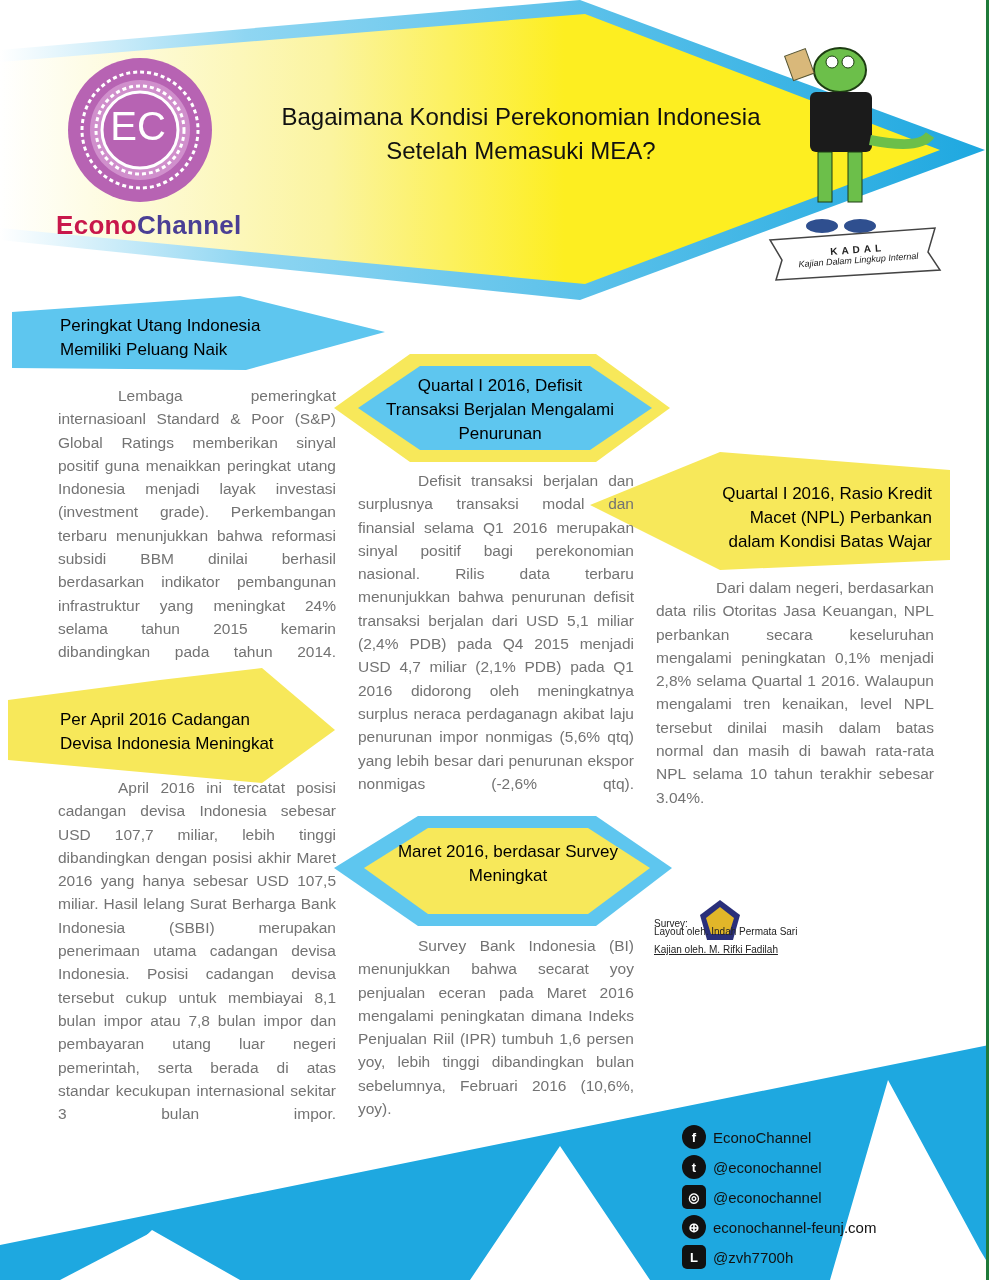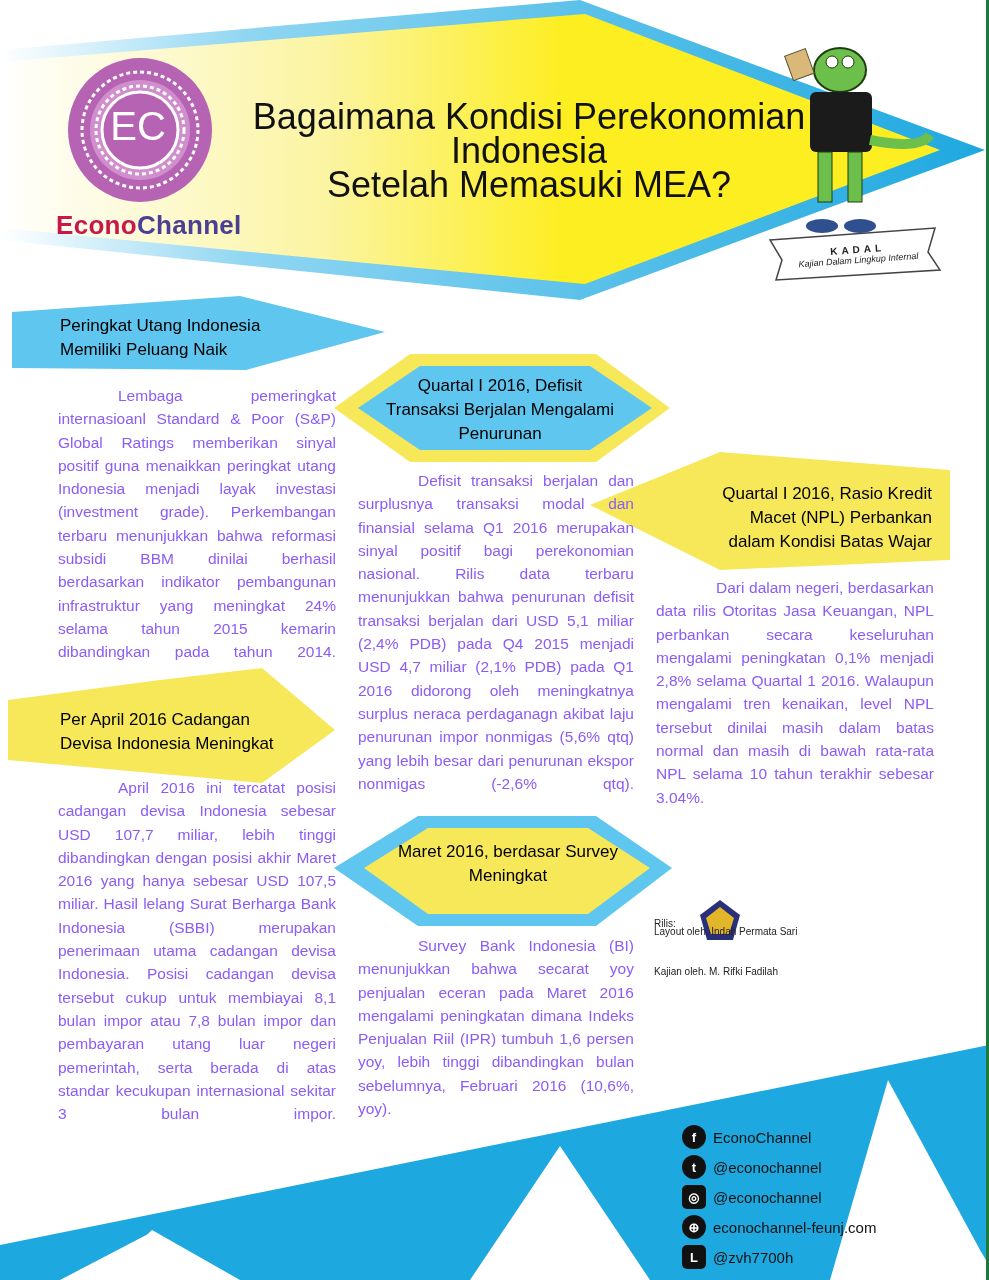--- a/index.html
+++ b/index.html
@@ -1,29 +1,29 @@
 <!DOCTYPE html>
 <html><head>
 <meta charset="utf-8">
 <style>
   html, body { margin:0; padding:0; }
   body { width:989px; height:1280px; position:relative; overflow:hidden; background:#ffffff;
          font-family:"Liberation Sans", sans-serif; color:#1a1a1a; }
   .frame-right { position:absolute; right:0; top:0; width:3px; height:1280px; background:#1f7a3a; }
   svg.bg { position:absolute; left:0; top:0; }
-  .title { position:absolute; left:244px; top:100px; width:570px; text-align:center;
-           font-size:36px; line-height:34px; color:#111; }
+  .title { position:absolute; left:236px; top:100px; width:570px; text-align:center;
+           font-size:24px; line-height:34px; color:#111; }
   .brand { position:absolute; left:56px; top:210px; font-size:26px; font-weight:bold; letter-spacing:0.3px; }
   .brand .a { color:#c8174b; } .brand .b { color:#4a3f95; }
   .ec-text { position:absolute; left:98px; top:104px; width:80px; text-align:center; font-size:40px; color:#fff; }
   .kadal-label { position:absolute; left:778px; top:244px; width:160px; text-align:center; font-size:9px; color:#222; transform:rotate(-4deg); }
   .kadal-label .k { letter-spacing:4px; font-weight:bold; font-size:10px; display:block; }
   .kadal-label .s { font-style:italic; }
   .hd { position:absolute; font-weight:normal; font-size:17px; line-height:24px; color:#000000; }
-  .body { position:absolute; font-size:15.5px; line-height:23.3px; text-align:justify; text-align-last:justify; color:#8b5cf6; }
+  .body { position:absolute; font-size:15.5px; line-height:23.3px; text-align:justify; text-align-last:justify; color:#737373; }
   .body .ind { display:inline-block; width:60px; }
   .credit { position:absolute; left:654px; font-size:10px; color:#222; }
   .social { position:absolute; left:682px; top:1122px; }
   .social .row { height:30px; display:flex; align-items:center; }
   .social .ic { width:24px; height:24px; border-radius:50%; background:#111; color:#fff; display:flex;
                 align-items:center; justify-content:center; font-size:13px; font-weight:bold; margin-right:7px; }
   .social .ic.sq { border-radius:5px; }
   .social .lbl { font-size:15px; color:#111; }
 </style>
 </head>
@@ -131,22 +131,22 @@
 </div>
 <div class="body" style="left:358px; top:934px; width:276px;"><span class="ind"></span><span>Survey Bank Indonesia (BI) menunjukkan bahwa secarat yoy penjualan eceran pada Maret 2016 mengalami peningkatan dimana Indeks Penjualan Riil (IPR) tumbuh 1,6 persen yoy, lebih tinggi dibandingkan bulan sebelumnya, Februari 2016 (10,6%, yoy).</span></div>
 
 <div class="hd" style="left:640px; top:482px; width:292px; text-align:right;">
   <div>Quartal I 2016, Rasio Kredit</div>
   <div>Macet (NPL) Perbankan</div>
   <div>dalam Kondisi Batas Wajar</div>
 </div>
 <div class="body" style="left:656px; top:576px; width:278px;"><span class="ind"></span><span>Dari dalam negeri, berdasarkan data rilis Otoritas Jasa Keuangan, NPL perbankan secara keseluruhan mengalami peningkatan 0,1% menjadi 2,8% selama Quartal 1 2016. Walaupun mengalami tren kenaikan, level NPL tersebut dinilai masih dalam batas normal dan masih di bawah rata-rata NPL selama 10 tahun terakhir sebesar 3.04%.</span></div>
 
-<div class="credit" style="top:918px;">Rilis:</div>
-<div class="credit" style="top:966px;">Kajian oleh. M. Rifki Fadilah</div>
+<div class="credit" style="top:918px;">Survey:</div>
+<div class="credit" style="top:944px;text-decoration:underline;">Kajian oleh. M. Rifki Fadilah</div>
 <div class="credit" style="top:926px;">Layout oleh. Indah Permata Sari</div>
 
 <div class="social">
   <div class="row">
     <span class="ic">f</span>
     <span class="lbl">EconoChannel</span>
   </div>
   <div class="row">
     <span class="ic">t</span>
     <span class="lbl">@econochannel</span>

